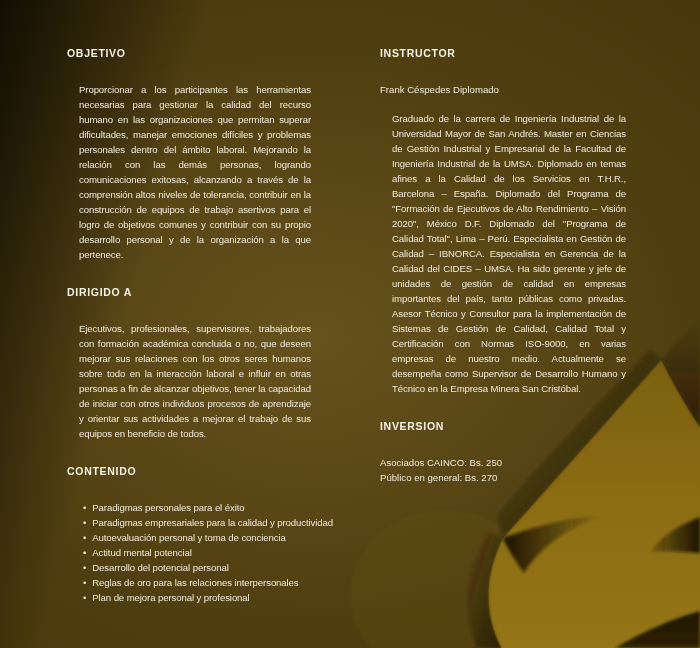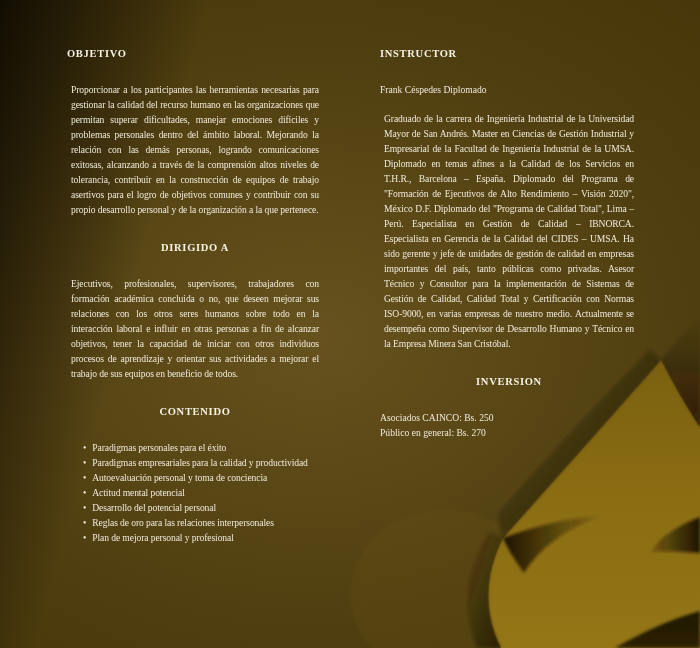--- a/index.html
+++ b/index.html
@@ -9,30 +9,30 @@
     overflow:hidden;
     font-family:"Liberation Sans",sans-serif;
     color:var(--text,#f1ecdd);
     background-color:#463609;
     background-image:
       linear-gradient(105deg, rgba(8,6,1,0.85) 0%, rgba(8,6,1,0) 24%),
       radial-gradient(140% 130% at 50% 48%, rgba(0,0,0,0) 52%, rgba(10,7,1,0.6) 100%),
       radial-gradient(120% 100% at 45% 52%, rgba(108,87,33,0.85) 0%, rgba(96,77,28,0.35) 45%, rgba(0,0,0,0) 72%);
   }
   .decor{position:absolute;left:0;top:0;z-index:0;pointer-events:none;}
-  .col{position:absolute;top:46px;z-index:1;font-family:Liberation Serif, serif;}
+  .col{position:absolute;top:46px;z-index:1;}
   .col-left{left:67px;width:256px;}
   .col-right{left:380px;width:258px;}
   .heading{
     font-size:10.5px;font-weight:bold;letter-spacing:.7px;
     line-height:15px;margin:0 0 21px 0;color:#f6f3e6;
   }
-  .heading.gap{margin-top:23px;text-align:center;}
+  .heading.gap{margin-top:23px;}
   .body-text{
-    margin:4px;font-size:9.6px;line-height:15px;letter-spacing:-0.1px;
+    margin:12px;font-size:9.6px;line-height:15px;letter-spacing:-0.1px;
     text-align:justify;color:#efeadb;
   }
   .name-line{margin:0 0 14px 0;font-size:9.6px;line-height:15px;color:#efeadb;white-space:nowrap;}
   ul.content-list{list-style:none;margin:16px;padding:0;width:300px;}
   ul.content-list li{
     font-size:9.6px;line-height:15px;color:#efeadb;white-space:nowrap;letter-spacing:-0.1px;
   }
   ul.content-list li::before{content:"\2022";margin-right:6px;}
   .price-line{font-size:9.6px;line-height:15px;color:#efeadb;white-space:nowrap;}
 </style>

